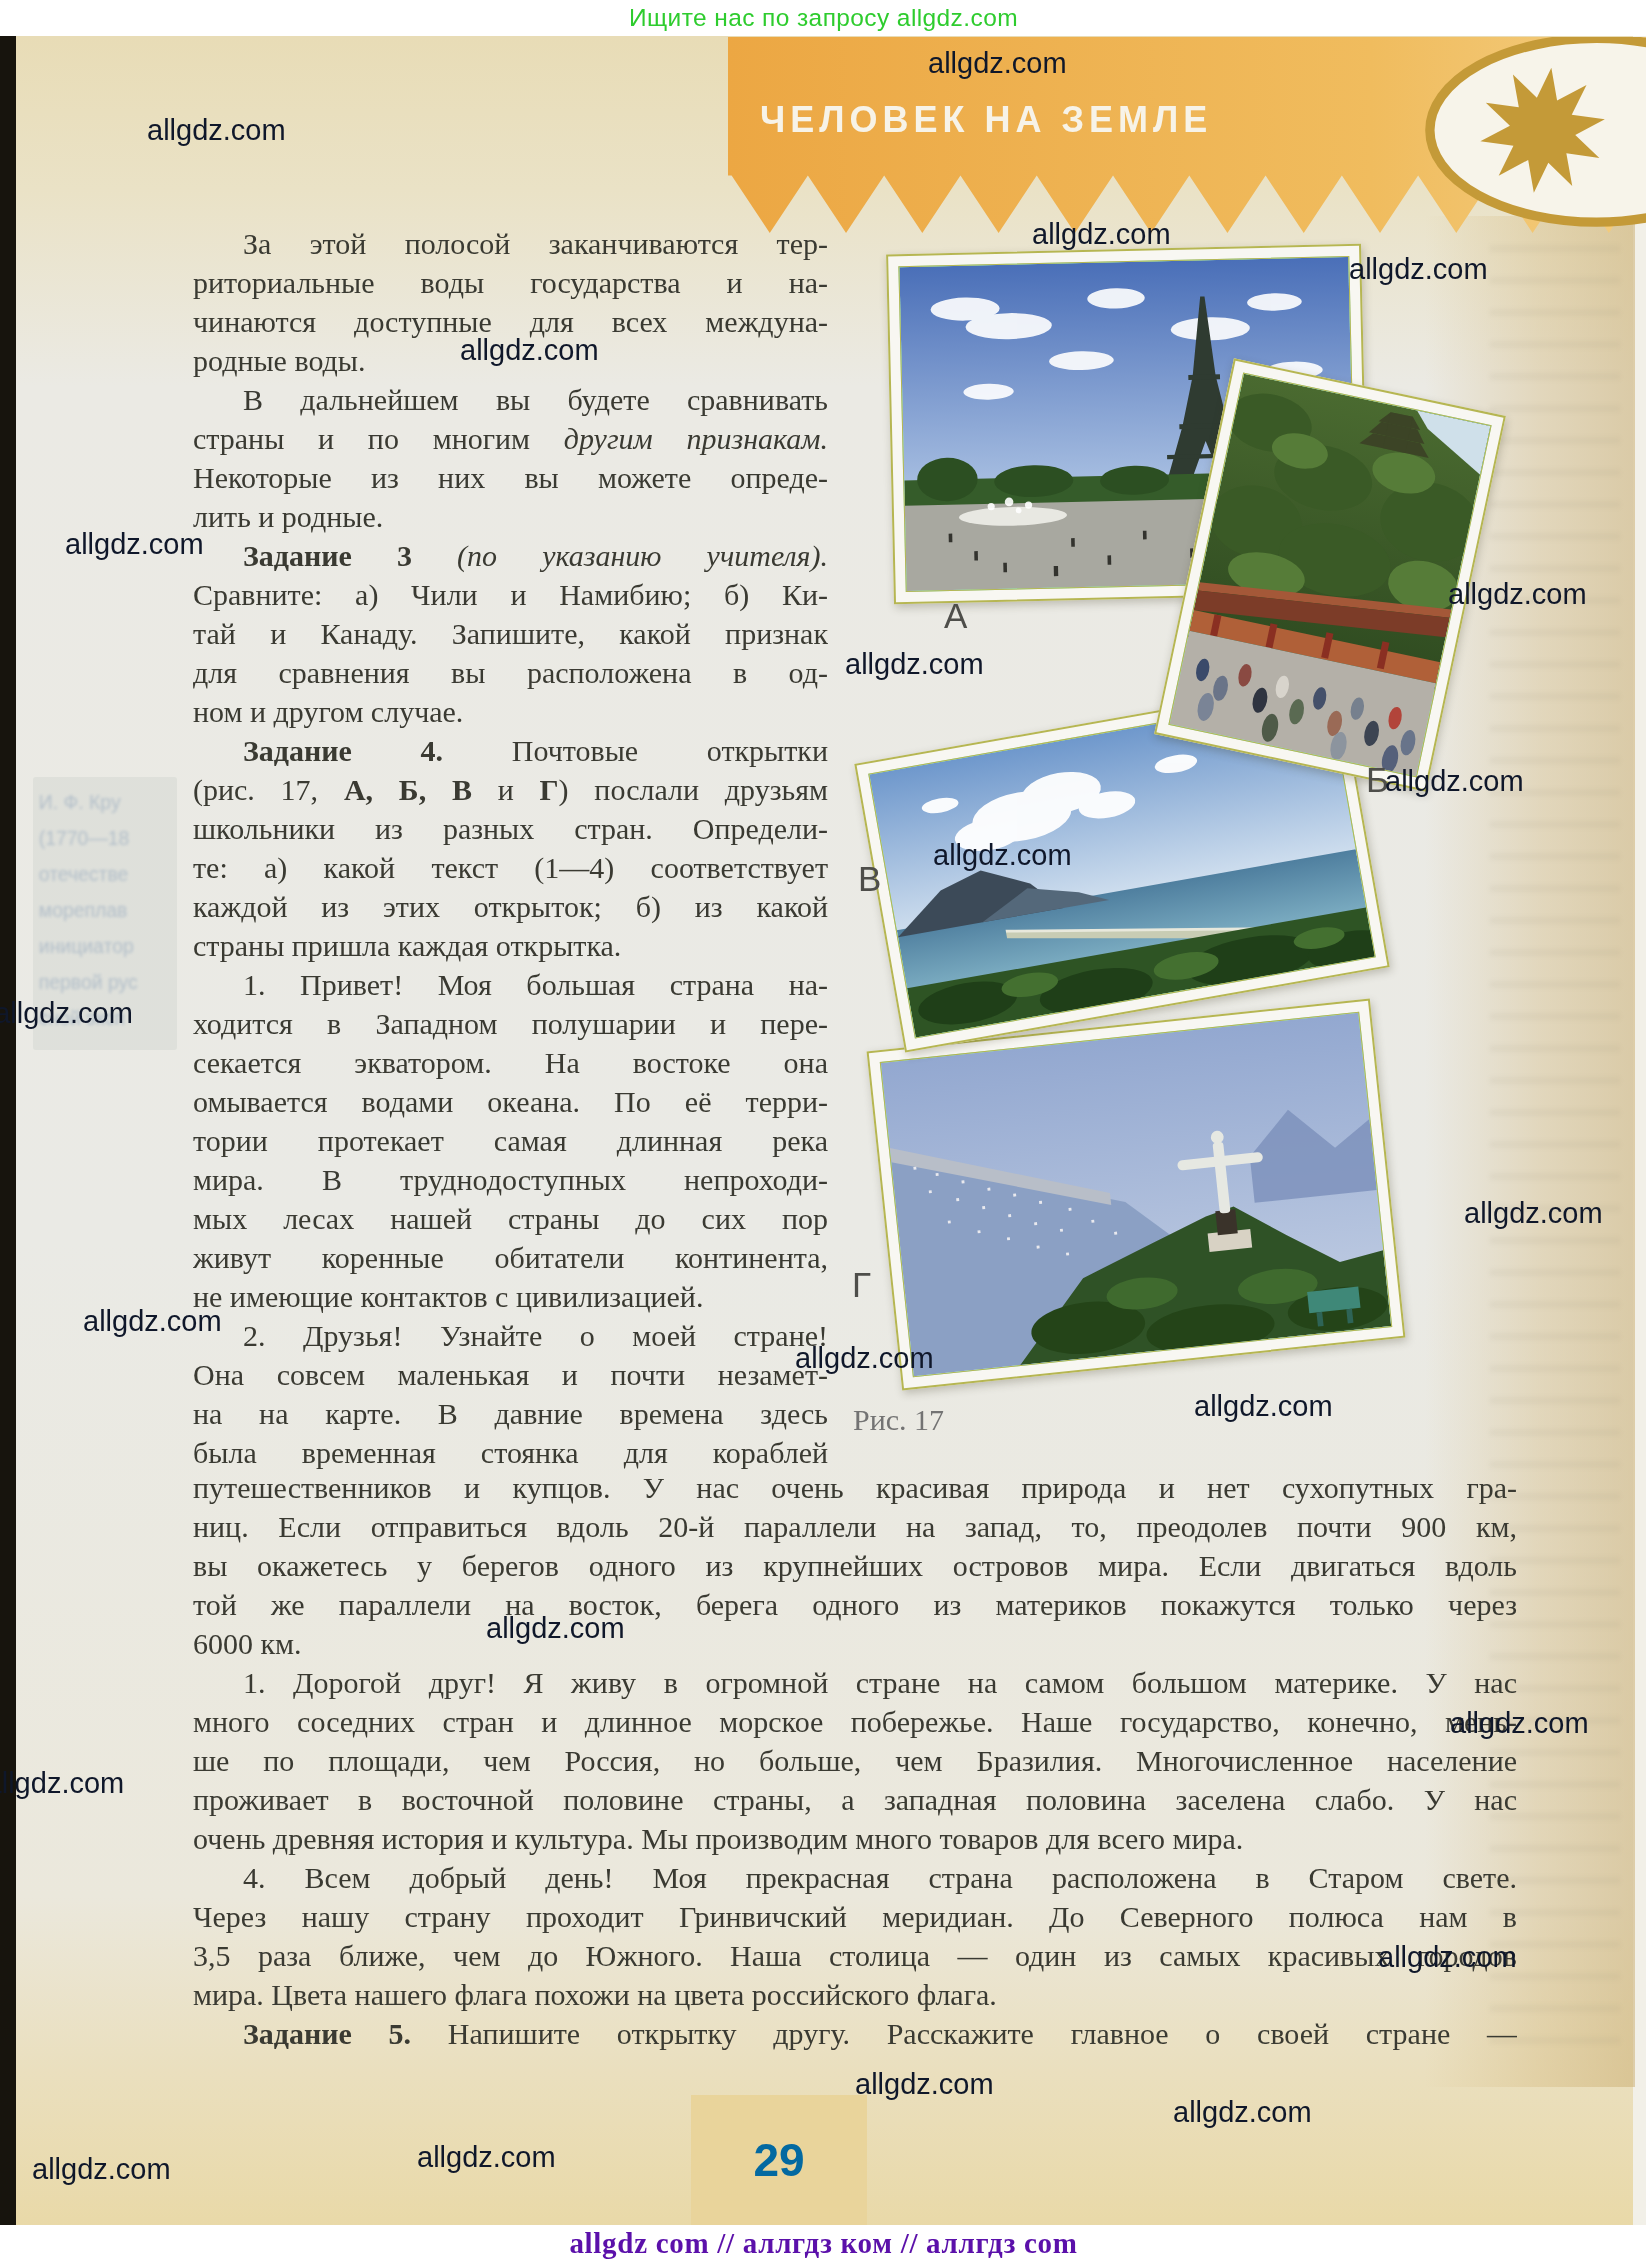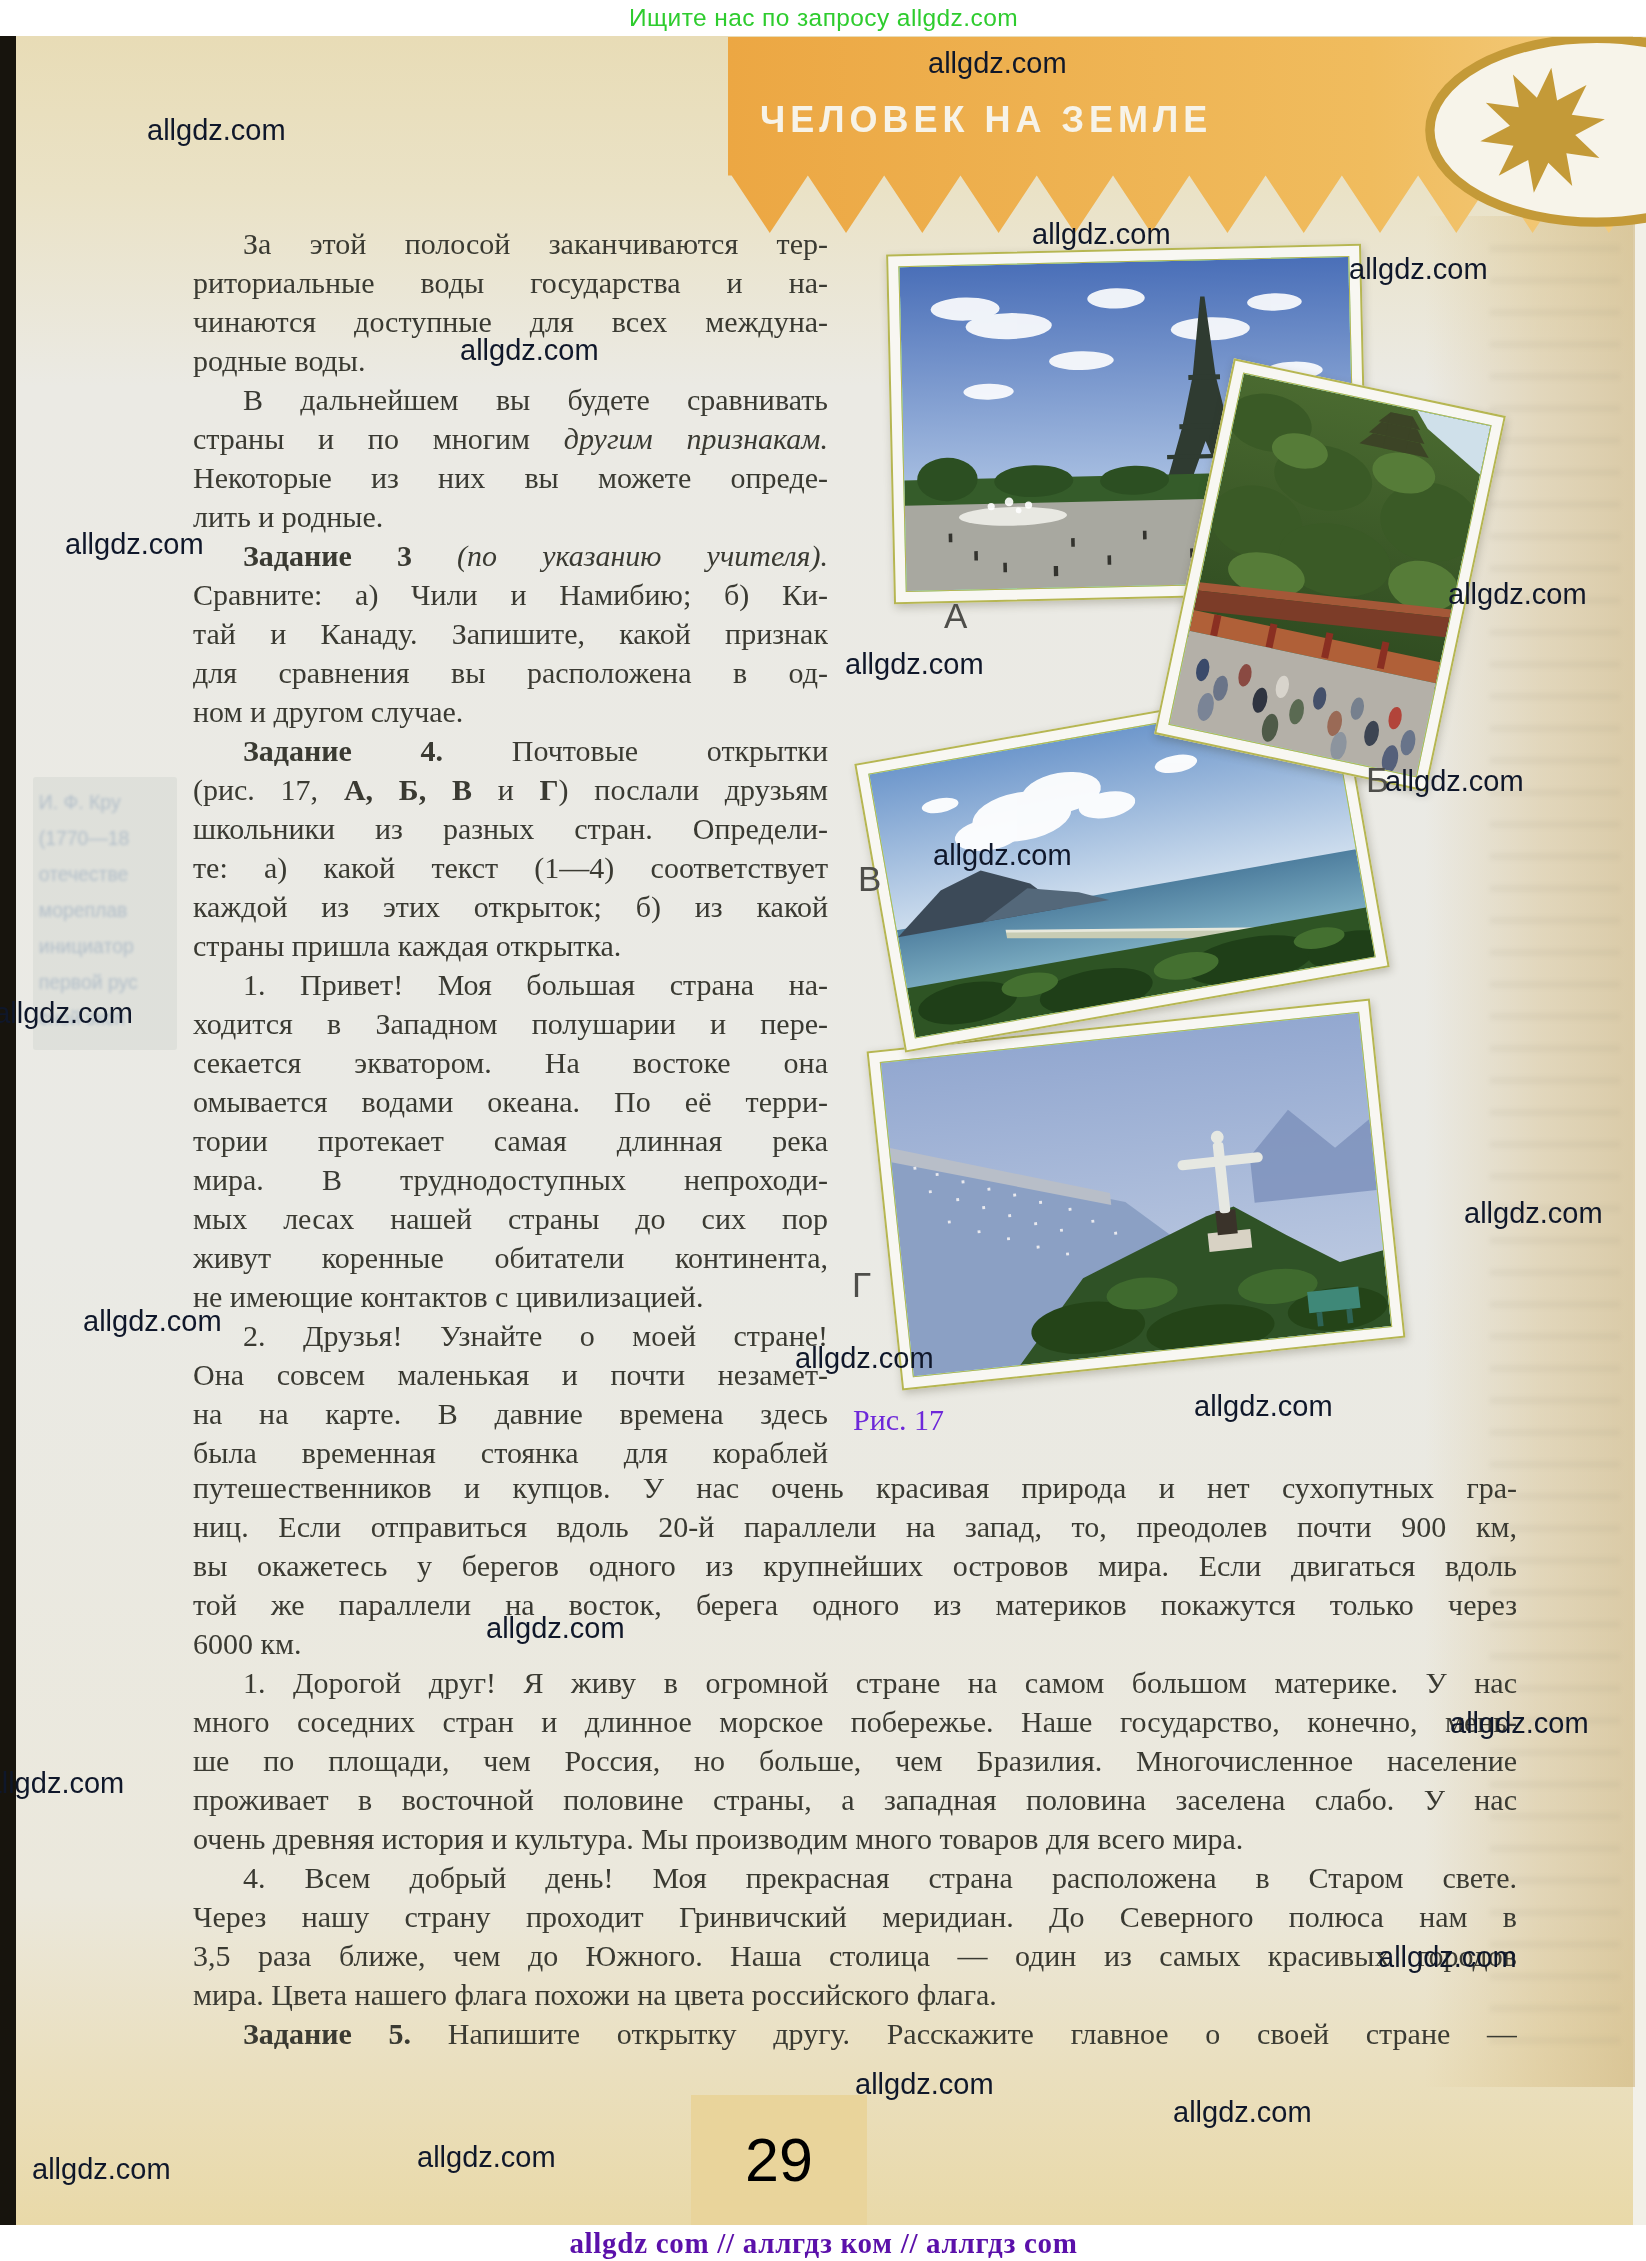--- a/index.html
+++ b/index.html
@@ -35,35 +35,35 @@
   .fulltext{position:absolute;left:193px;top:1468px;width:1324px;z-index:8;}
   .para{margin:0;}
   .line{font-family:"Liberation Serif",serif;font-size:30px;line-height:39px;height:39px;overflow:hidden;
         color:#3a3a32;text-align:justify;text-align-last:justify;}
   .line.last{text-align-last:left;}
   .para.indent .line:first-child{text-indent:50px;}
   .line .b{font-weight:700;}
   .line .i{font-style:italic;}
   
   .figlabel{position:absolute;z-index:9;color:#4e4e4a;font-size:35px;font-family:"Liberation Sans",sans-serif;}
-  .figcaption{position:absolute;left:853px;top:1403px;z-index:9;color:#6d28d9;font-size:30px;
+  .figcaption{position:absolute;left:853px;top:1403px;z-index:9;color:#737373;font-size:30px;
         font-family:"Liberation Serif",serif;}
   
   .card{position:absolute;background:#f8f7f2;border:2.2px solid #b6b652;padding:10px;box-sizing:border-box;
         box-shadow:1.4px 3.6px 8.6px rgba(60,55,30,.25);}
   .card .ph{width:100%;height:100%;border:1.4px solid #b6b652;box-sizing:border-box;overflow:hidden;background:#9db;}
   .card svg{display:block;width:100%;height:100%;}
   #card-a{left:890px;top:249px;width:475px;height:350px;transform:rotate(-1.3deg);z-index:5;}
   #card-b{left:1191px;top:383px;width:278px;height:384px;transform:rotate(12deg);z-index:7;}
   #card-v{left:876px;top:719px;width:492px;height:293px;transform:rotate(-10deg);z-index:6;}
   #card-g{left:883px;top:1024px;width:506px;height:341px;transform:rotate(-6deg);z-index:5;}
   
   .pagenum-box{position:absolute;left:691px;top:2095px;width:176px;height:130px;background:#e9d49b;z-index:6;
         display:flex;align-items:center;justify-content:center;}
-  .pagenum-box .num{font-size:61px;font-weight:400;color:#000000;font-family:"Liberation Sans",sans-serif;}
+  .pagenum-box .num{font-size:46px;font-weight:700;color:#0369a1;font-family:"Liberation Sans",sans-serif;}
   
   .wm-layer{position:absolute;left:0;top:0;width:1647px;height:2261px;z-index:20;pointer-events:none;}
   .wm{position:absolute;color:#0f172a;font-size:29px;font-family:"Liberation Sans",sans-serif;white-space:nowrap;}
 </style>
 </head>
 <body>
 
 <div id="page">
 
   <div class="topbar">

